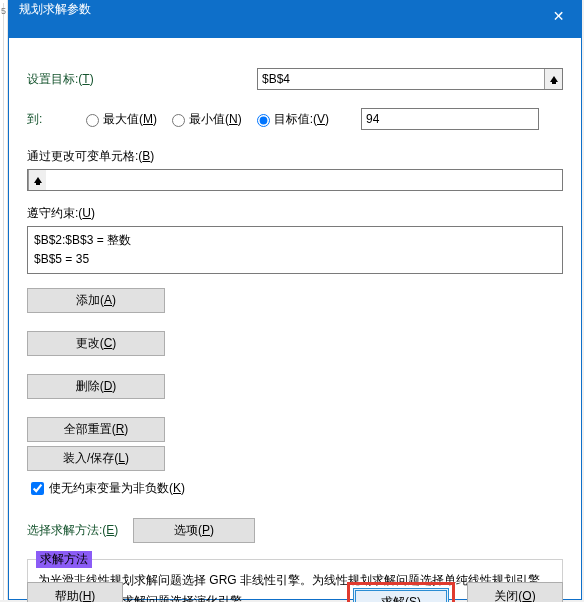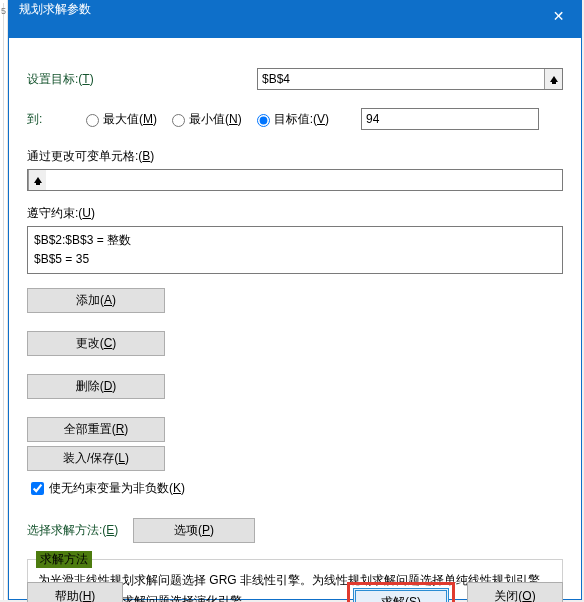--- a/index.html
+++ b/index.html
@@ -141,21 +141,21 @@
   .groupbox {
     border: 1px solid #d0d0d0;
     margin-top: 16px;
     padding: 10px 10px 12px 10px;
     position: relative;
   }
   .groupbox .legend {
     position: absolute;
     top: -9px;
     left: 8px;
-    background: #4d7c0f;
+    background: #8b5cf6;
     padding: 0 4px;
   }
   .groupbox .desc { line-height: 1.7; }
 
   .bottom-buttons {
     position: absolute;
     bottom: 12px;
     left: 18px;
     right: 18px;
     display: flex;

